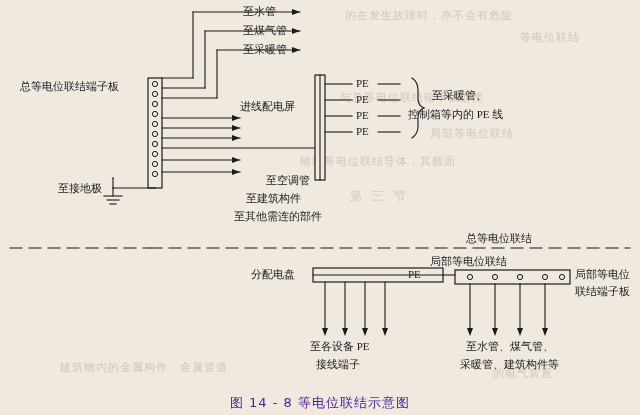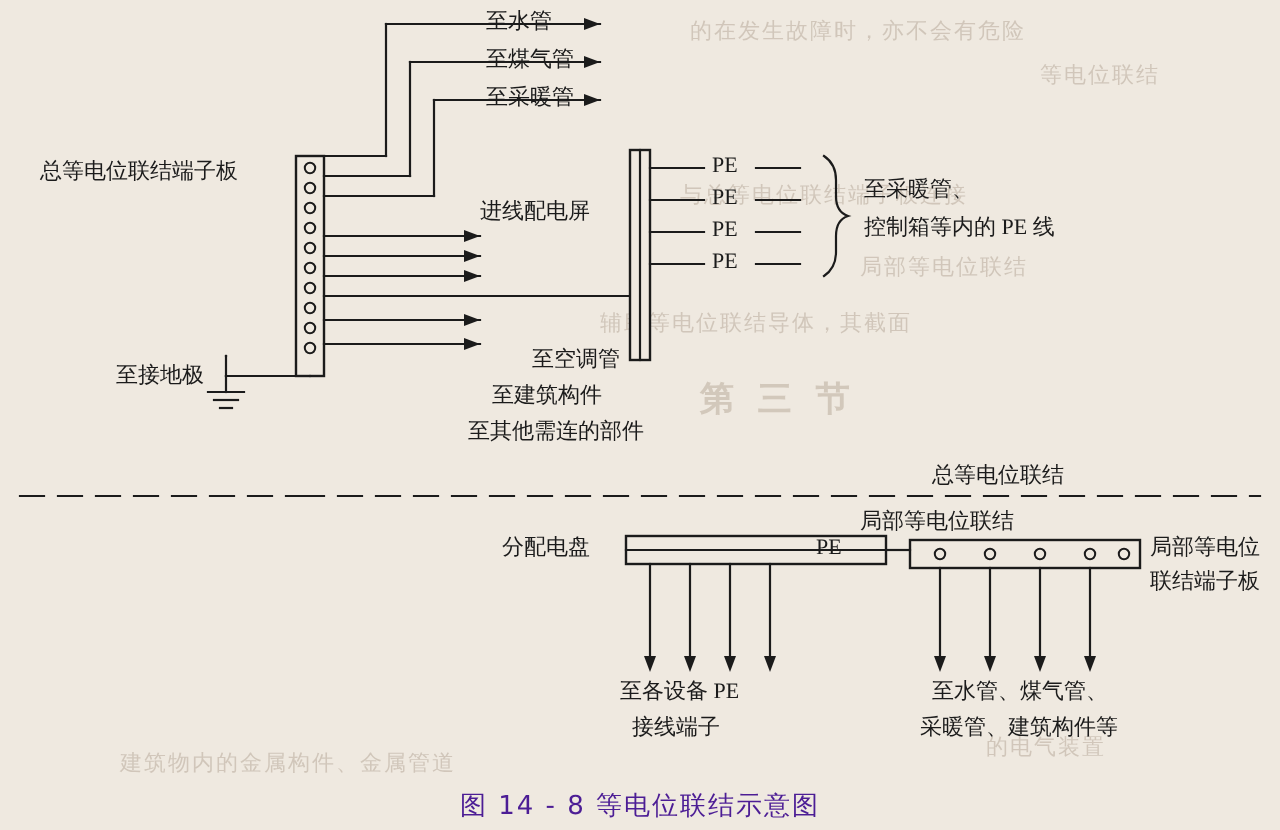--- a/index.html
+++ b/index.html
@@ -13,21 +13,21 @@
   
   .ghost{
     position:absolute;
     color:rgba(140,120,100,.30);
     font-size:11px;
     letter-spacing:1px;
     white-space:nowrap;
     user-select:none;
     pointer-events:none;
   }
-  .ghost.big{font-size:17px;font-weight:bold;color:rgba(150,130,110,.32);letter-spacing:3px;}
+  .ghost.big{font-size:12px;font-weight:normal;color:rgba(150,130,110,.32);letter-spacing:3px;}
   .stage{position:absolute;left:0;top:0;width:640px;height:415px;}
   svg{position:absolute;left:0;top:0;}
   .lbl{
     position:absolute;
     font-size:11px;
     color:#1b1b1b;
     white-space:nowrap;
     line-height:13px;
     font-family:Liberation Serif, serif;
   }
@@ -44,21 +44,21 @@
 <body>
 
 <div class="stage">
 
   <div class="ghost" style="left:345px;top:8px;">的在发生故障时，亦不会有危险</div>
   <div class="ghost" style="left:520px;top:30px;">等电位联结</div>
   <div class="ghost" style="left:340px;top:90px;">与总等电位联结端子板连接</div>
   <div class="ghost" style="left:430px;top:126px;">局部等电位联结</div>
   <div class="ghost" style="left:300px;top:154px;">辅助等电位联结导体，其截面</div>
   <div class="ghost big" style="left:350px;top:188px;">第 三 节</div>
-  <div class="ghost" style="left:60px;top:374px;">建筑物内的金属构件、金属管道</div>
+  <div class="ghost" style="left:60px;top:360px;">建筑物内的金属构件、金属管道</div>
   <div class="ghost" style="left:470px;top:366px;margin-left:23px;">的电气装置</div>
 
   <svg width="640" height="415">
     <g stroke="#1b1b1b" stroke-width="1.1" fill="none" stroke-linecap="square">
 
       <line x1="193" y1="12" x2="300" y2="12"></line>
       <line x1="193" y1="12" x2="193" y2="78"></line>
       <line x1="205" y1="31" x2="300" y2="31"></line>
       <line x1="205" y1="31" x2="205" y2="88"></line>
       <line x1="217" y1="50" x2="300" y2="50"></line>
@@ -173,21 +173,21 @@
   <div class="lbl" style="left:58px;top:182px;">至接地极</div>
 
   <div class="lbl" style="left:240px;top:100px;">进线配电屏</div>
 
   <div class="lbl" style="left:356px;top:77px;">PE</div>
   <div class="lbl" style="left:356px;top:93px;">PE</div>
   <div class="lbl" style="left:356px;top:109px;">PE</div>
   <div class="lbl" style="left:356px;top:125px;">PE</div>
 
   <div class="lbl" style="left:432px;top:89px;">至采暖管、</div>
-  <div class="lbl" style="left:432px;top:108px;">控制箱等内的 PE 线</div>
+  <div class="lbl" style="left:408px;top:108px;">控制箱等内的 PE 线</div>
 
   <div class="lbl" style="left:246px;top:174px;margin-left:20px;">至空调管</div>
   <div class="lbl" style="left:246px;top:192px;">至建筑构件</div>
   <div class="lbl" style="left:200px;top:210px;margin-left:34px;">至其他需连的部件</div>
 
   <div class="lbl" style="left:466px;top:232px;">总等电位联结</div>
   <div class="lbl" style="left:430px;top:255px;">局部等电位联结</div>
 
   <div class="lbl" style="left:251px;top:268px;">分配电盘</div>
   <div class="lbl" style="left:408px;top:268px;">PE</div>

